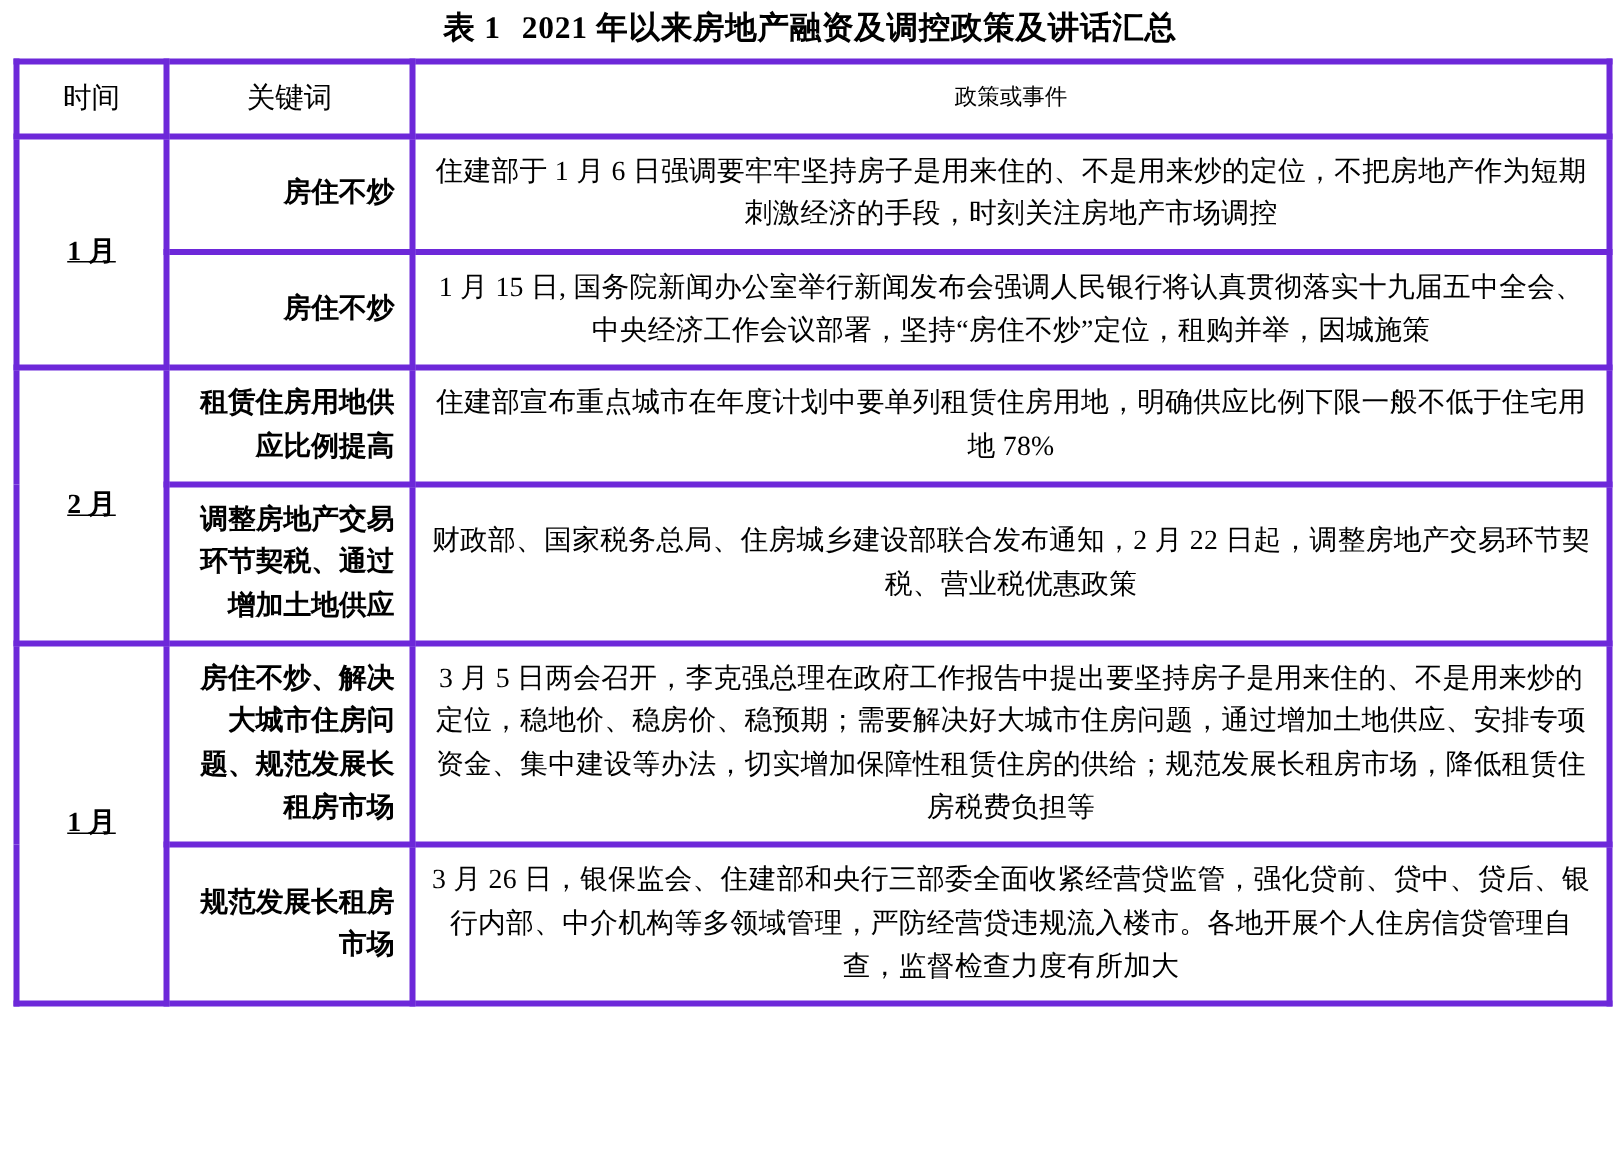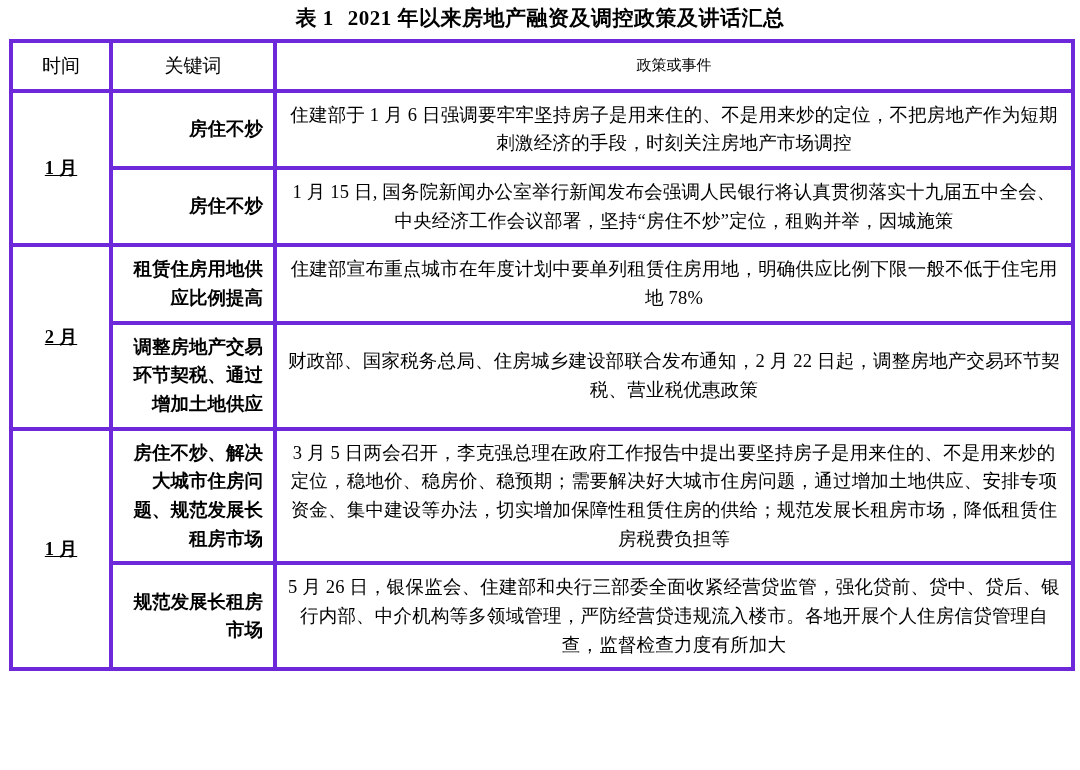--- a/index.html
+++ b/index.html
@@ -128,18 +128,18 @@
         <td class="policy-cell">财政部、国家税务总局、住房城乡建设部联合发布通知，2 月 22 日起，调整房地产交易环节契税、营业税优惠政策</td>
       </tr>
 
       <tr>
         <td class="time-cell" rowspan="2">1 月</td>
         <td class="key-cell">房住不炒、解决大城市住房问题、规范发展长租房市场</td>
         <td class="policy-cell">3 月 5 日两会召开，李克强总理在政府工作报告中提出要坚持房子是用来住的、不是用来炒的定位，稳地价、稳房价、稳预期；需要解决好大城市住房问题，通过增加土地供应、安排专项资金、集中建设等办法，切实增加保障性租赁住房的供给；规范发展长租房市场，降低租赁住房税费负担等</td>
       </tr>
       <tr>
         <td class="key-cell">规范发展长租房市场</td>
-        <td class="policy-cell">5 月 26 日，银保监会、住建部和央行三部委全面收紧经营贷监管，强化贷前、贷中、贷后、银行内部、中介机构等多领域管理，严防经营贷违规流入楼市。各地开展个人住房信贷管理自查，监督检查力度有所加大</td>
+        <td class="policy-cell">3 月 26 日，银保监会、住建部和央行三部委全面收紧经营贷监管，强化贷前、贷中、贷后、银行内部、中介机构等多领域管理，严防经营贷违规流入楼市。各地开展个人住房信贷管理自查，监督检查力度有所加大</td>
       </tr>
 
     </tbody>
   </table>
 </div>
 
 </body></html>

